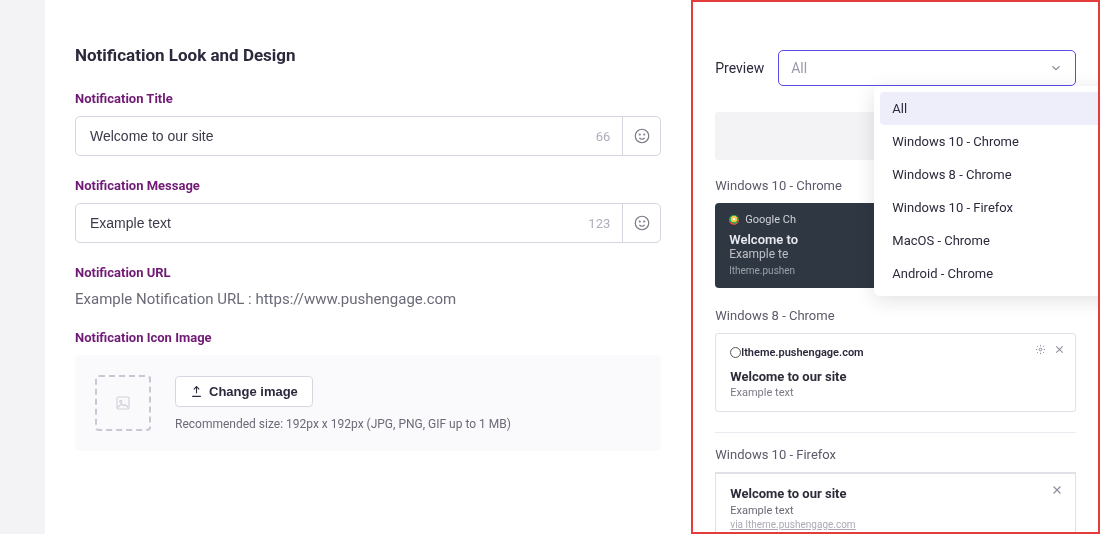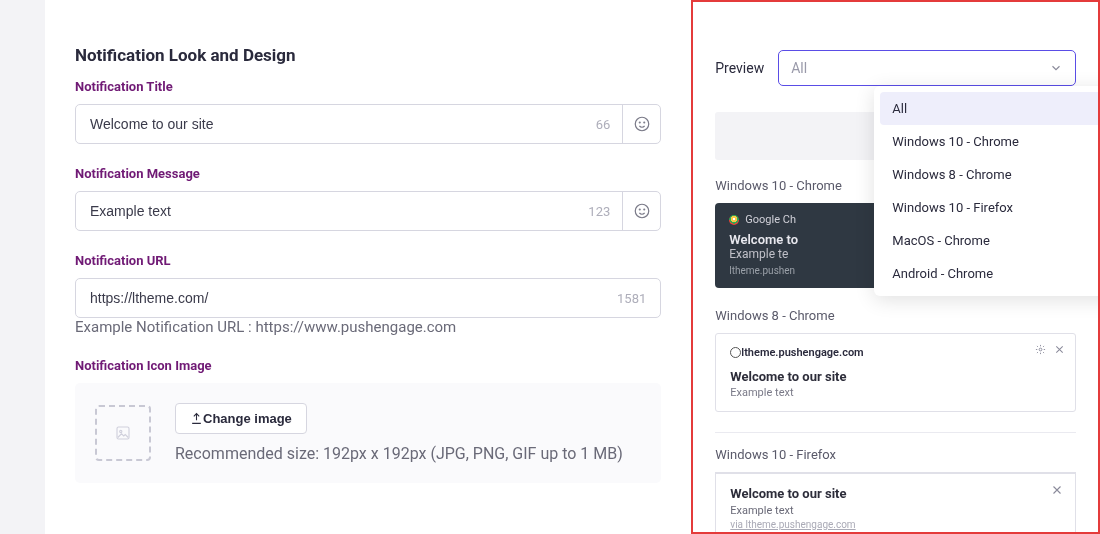--- a/index.html
+++ b/index.html
@@ -30,21 +30,21 @@
       width: 411px;
       margin-left: 0;
       padding: 48px 22px 0 22px;
       position: relative;
       overflow: hidden;
     }
     .section-title {
       font-size: 17px;
       font-weight: 700;
       color: #2a2a3c;
-      margin-bottom: 14px;
+      margin-bottom: 26px;
     }
     .field-label {
       font-size: 13px;
       font-weight: 700;
       color: #701a75;
       margin-bottom: 10px;
     }
     .field-group { margin-bottom: 22px; }
     .input-wrap {
       display: flex;
@@ -105,24 +105,24 @@
       border: 1px solid #d6d6e0;
       background: #fff;
       padding: 7px 14px;
       border-radius: 4px;
       font-size: 13px;
       font-weight: 600;
       color: #2a2a3c;
       cursor: pointer;
       display: inline-flex;
       align-items: center;
-      gap: 0;
+      gap: 6px;
     }
     .rec-text {
-      font-size: 16px;
+      font-size: 12px;
       color: #6a6a78;
       margin-top: 10px;
     }
 
     
     .preview-header {
       display: flex;
       align-items: center;
       gap: 14px;
       margin-bottom: 26px;
@@ -260,24 +260,20 @@
               <circle cx="9" cy="10" r="0.6" fill="currentColor"></circle>
               <circle cx="15" cy="10" r="0.6" fill="currentColor"></circle>
               <path d="M8.5 14.5c1 1.2 2.2 1.8 3.5 1.8s2.5-.6 3.5-1.8"></path>
             </svg>
         </span>
       </div>
     </div>
 
     <div class="field-group">
       <div class="field-label">Notification URL</div>
-      <div class="input-wrap">
-        <input type="text" value="https://ltheme.com/" style="">
-        <span class="char-count" style="padding-right:14px">1581</span>
-      </div>
       <div class="help-text">Example Notification URL : https://www.pushengage.com</div>
     </div>
 
     <div class="field-group">
       <div class="field-label">Notification Icon Image</div>
       <div class="icon-upload-row">
         <div class="icon-placeholder">
           <svg width="18" height="18" viewBox="0 0 24 24" fill="none" stroke="currentColor" stroke-width="1.5">
               <rect x="4" y="4" width="16" height="16" rx="2"></rect>
               <circle cx="9" cy="10" r="1.5"></circle>

